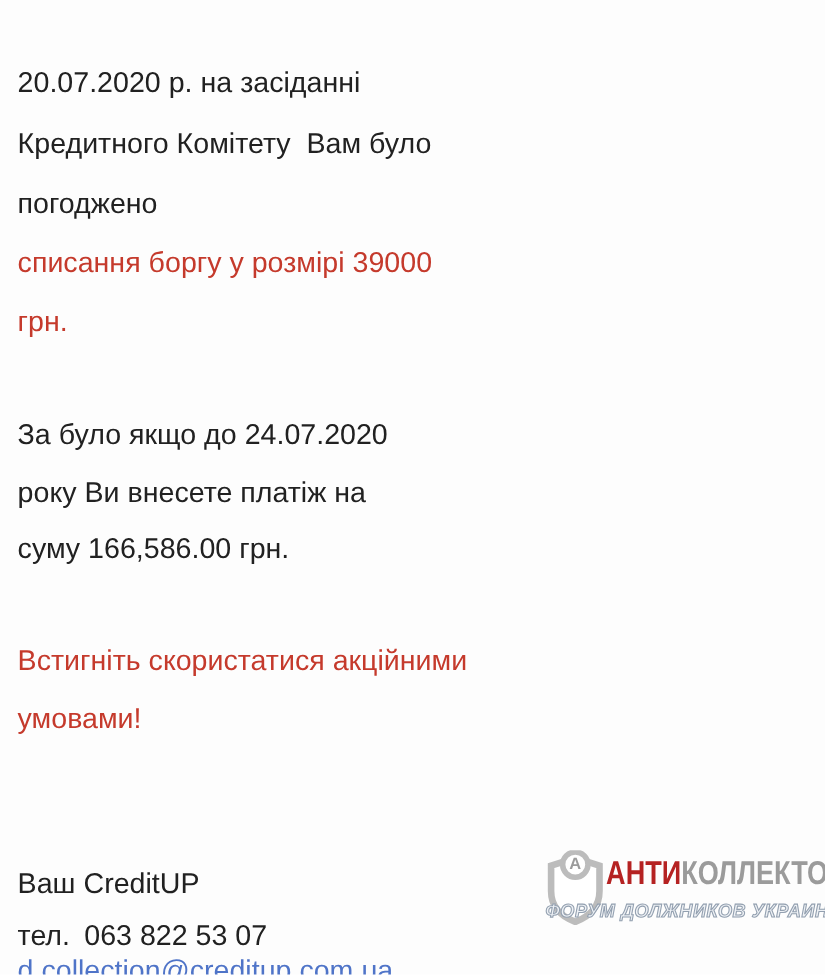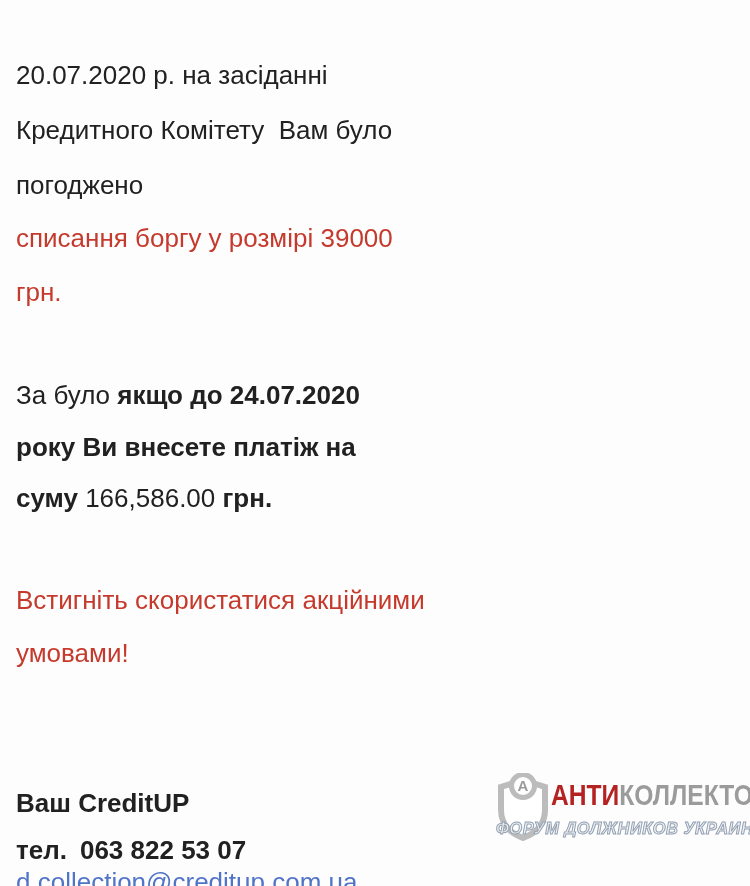--- a/index.html
+++ b/index.html
@@ -16,21 +16,21 @@
   .line {
     position: absolute;
     left: 16px;
     width: 100%;
     text-align: left;
     font-size: 26px;
     line-height: 52px;
     color: var(--text, #212121);
     white-space: pre;
   }
-  .b { font-weight: bold; }
+  .b { font-weight: normal; }
   .red { color: var(--accent-red, #c53a2c); }
 
   .phone-number { margin-left: 13px; }
 
   .email {
     color: var(--link-blue, #4f74c8);
     text-decoration: underline;
     cursor: pointer;
   }
 

